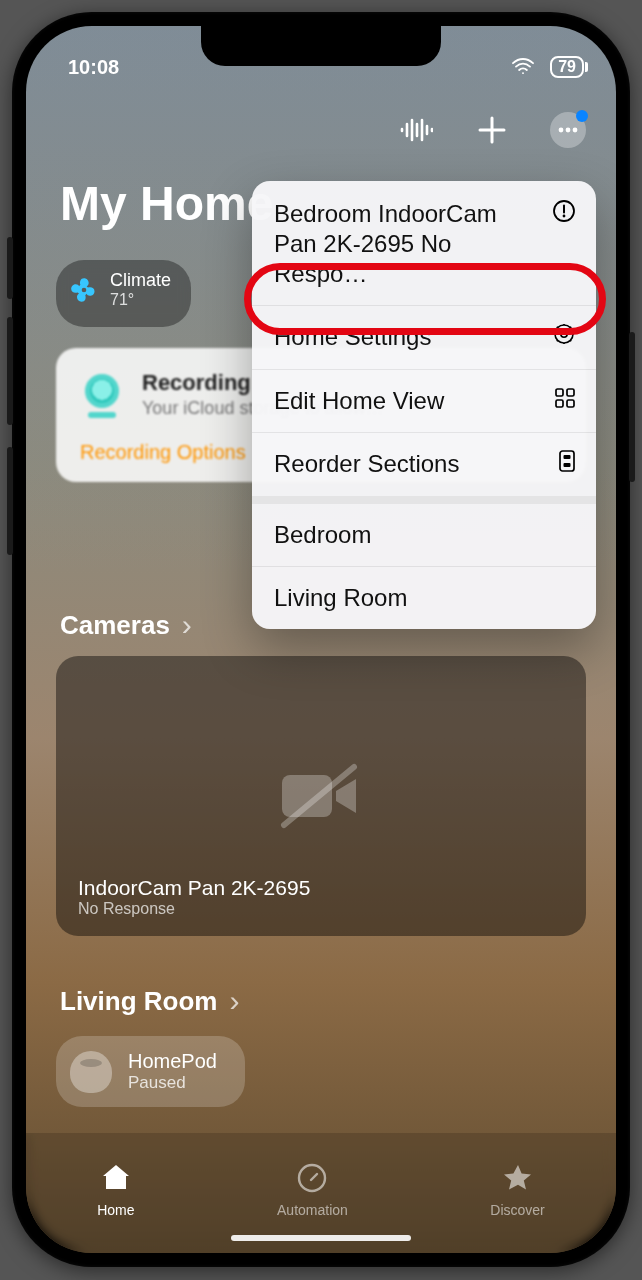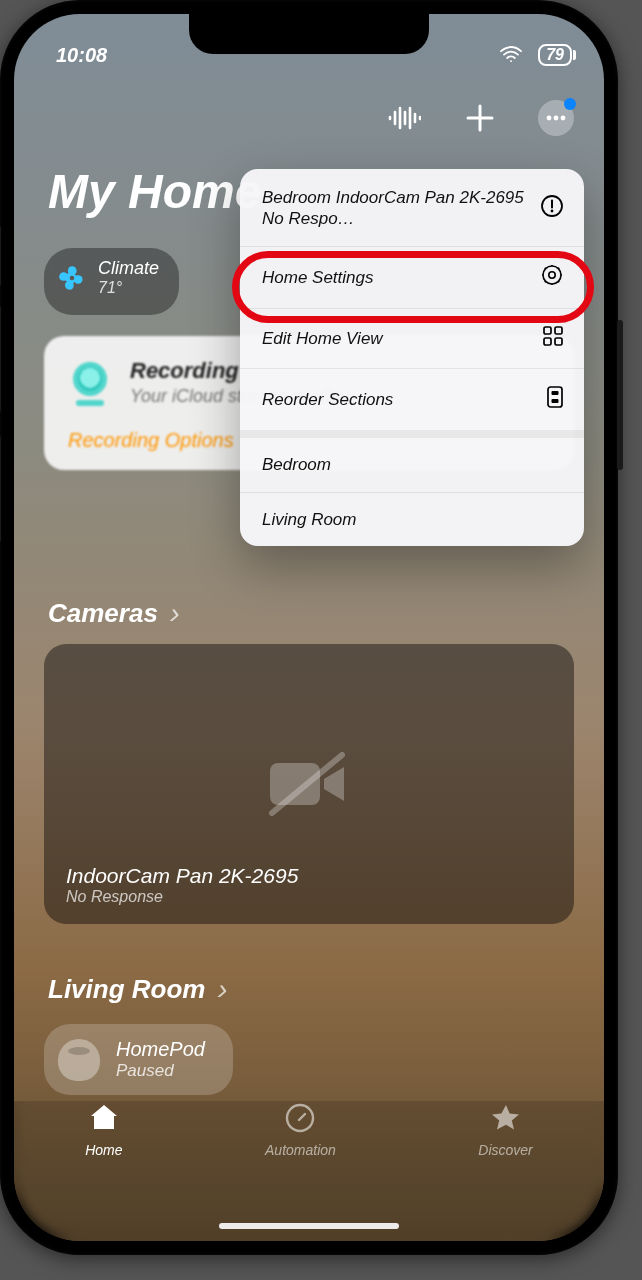--- a/index.html
+++ b/index.html
@@ -8,25 +8,25 @@
     width: 642px; height: 1280px;
     font-family: -apple-system, "Helvetica Neue", Helvetica, Arial, sans-serif;
     background: #555;
     overflow: hidden;
   }
 
   
   .device {
     position: relative;
     width: 618px; height: 1255px;
+    margin: 12px;
     border-radius: 80px;
     background: #000;
     box-shadow: 0 4px 20px rgba(0,0,0,.5), inset 0 0 4px rgba(255,255,255,.05);
     padding: 14px;
-    font-style: italic;
   }
   .side-btn {
     position: absolute; background:#1a1a1a; border-radius: 3px;
   }
   .side-btn.vol1 { left:-5px; top:225px; width:6px; height:62px; }
   .side-btn.vol2 { left:-5px; top:305px; width:6px; height:108px; }
   .side-btn.vol3 { left:-5px; top:435px; width:6px; height:108px; }
   .side-btn.pwr  { right:-5px; top:320px; width:6px; height:150px; }
 
   .screen {
@@ -140,23 +140,23 @@
   .menu {
     position:absolute; top:155px; left:226px; width:344px;
     background: rgba(246,246,248,.97);
     border-radius: 18px;
     box-shadow: 0 20px 50px rgba(0,0,0,.32);
     overflow:hidden;
     z-index: 60;
     color:#111;
   }
   .menu-item {
-    display:flex; align-items:center; justify-content:space-between;
+    display:flex; justify-content:space-between;
     padding: 16px 20px 16px 22px;
-    font-size:17px;
+    font-size:24px;
     border-top: 1px solid rgba(0,0,0,.08);
     line-height:1.25;
   }
   .menu-item:first-child { border-top:none; padding-top:18px; }
   .menu-item.gap-top { border-top: 8px solid rgba(0,0,0,.06); }
   .menu-item .mtxt { flex:1; padding-right:14px; }
   .menu-item svg { flex:none; }
 
   .highlight-ring {
     position:absolute; left:218px; top:237px; width:362px; height:72px;
@@ -208,25 +208,25 @@
   }
   .homepod-icon::after{
     content:""; position:absolute; left:50%; top:8px; transform:translateX(-50%);
     width:22px;height:8px;border-radius:50%; background:rgba(0,0,0,.18);
   }
   .device-pill .dp1{font-size:20px; font-weight:500;}
   .device-pill .dp2{font-size:17px; color:rgba(255,255,255,.78);}
 
   
   .tabbar {
-    position:absolute; left:0; right:0; bottom:0; height:140px;
+    position:absolute; left:0; right:0; bottom:0; height:120px;
     background: rgba(0,0,0,.15);
     backdrop-filter: blur(6px);
     display:flex; justify-content:space-around; align-items:flex-start;
-    padding-top:0;
+    padding-top:28px;
   }
   .tab {
     display:flex; flex-direction:column; align-items:center; gap:4px;
     font-size:14px; color:rgba(255,255,255,.55);
   }
   .tab.active { color:#fff; }
   .tab svg { width:34px; height:34px; }
   .home-indicator{
     position:absolute; bottom:12px; left:50%; transform:translateX(-50%);
     width:180px; height:6px; border-radius:3px; background:rgba(255,255,255,.9);

